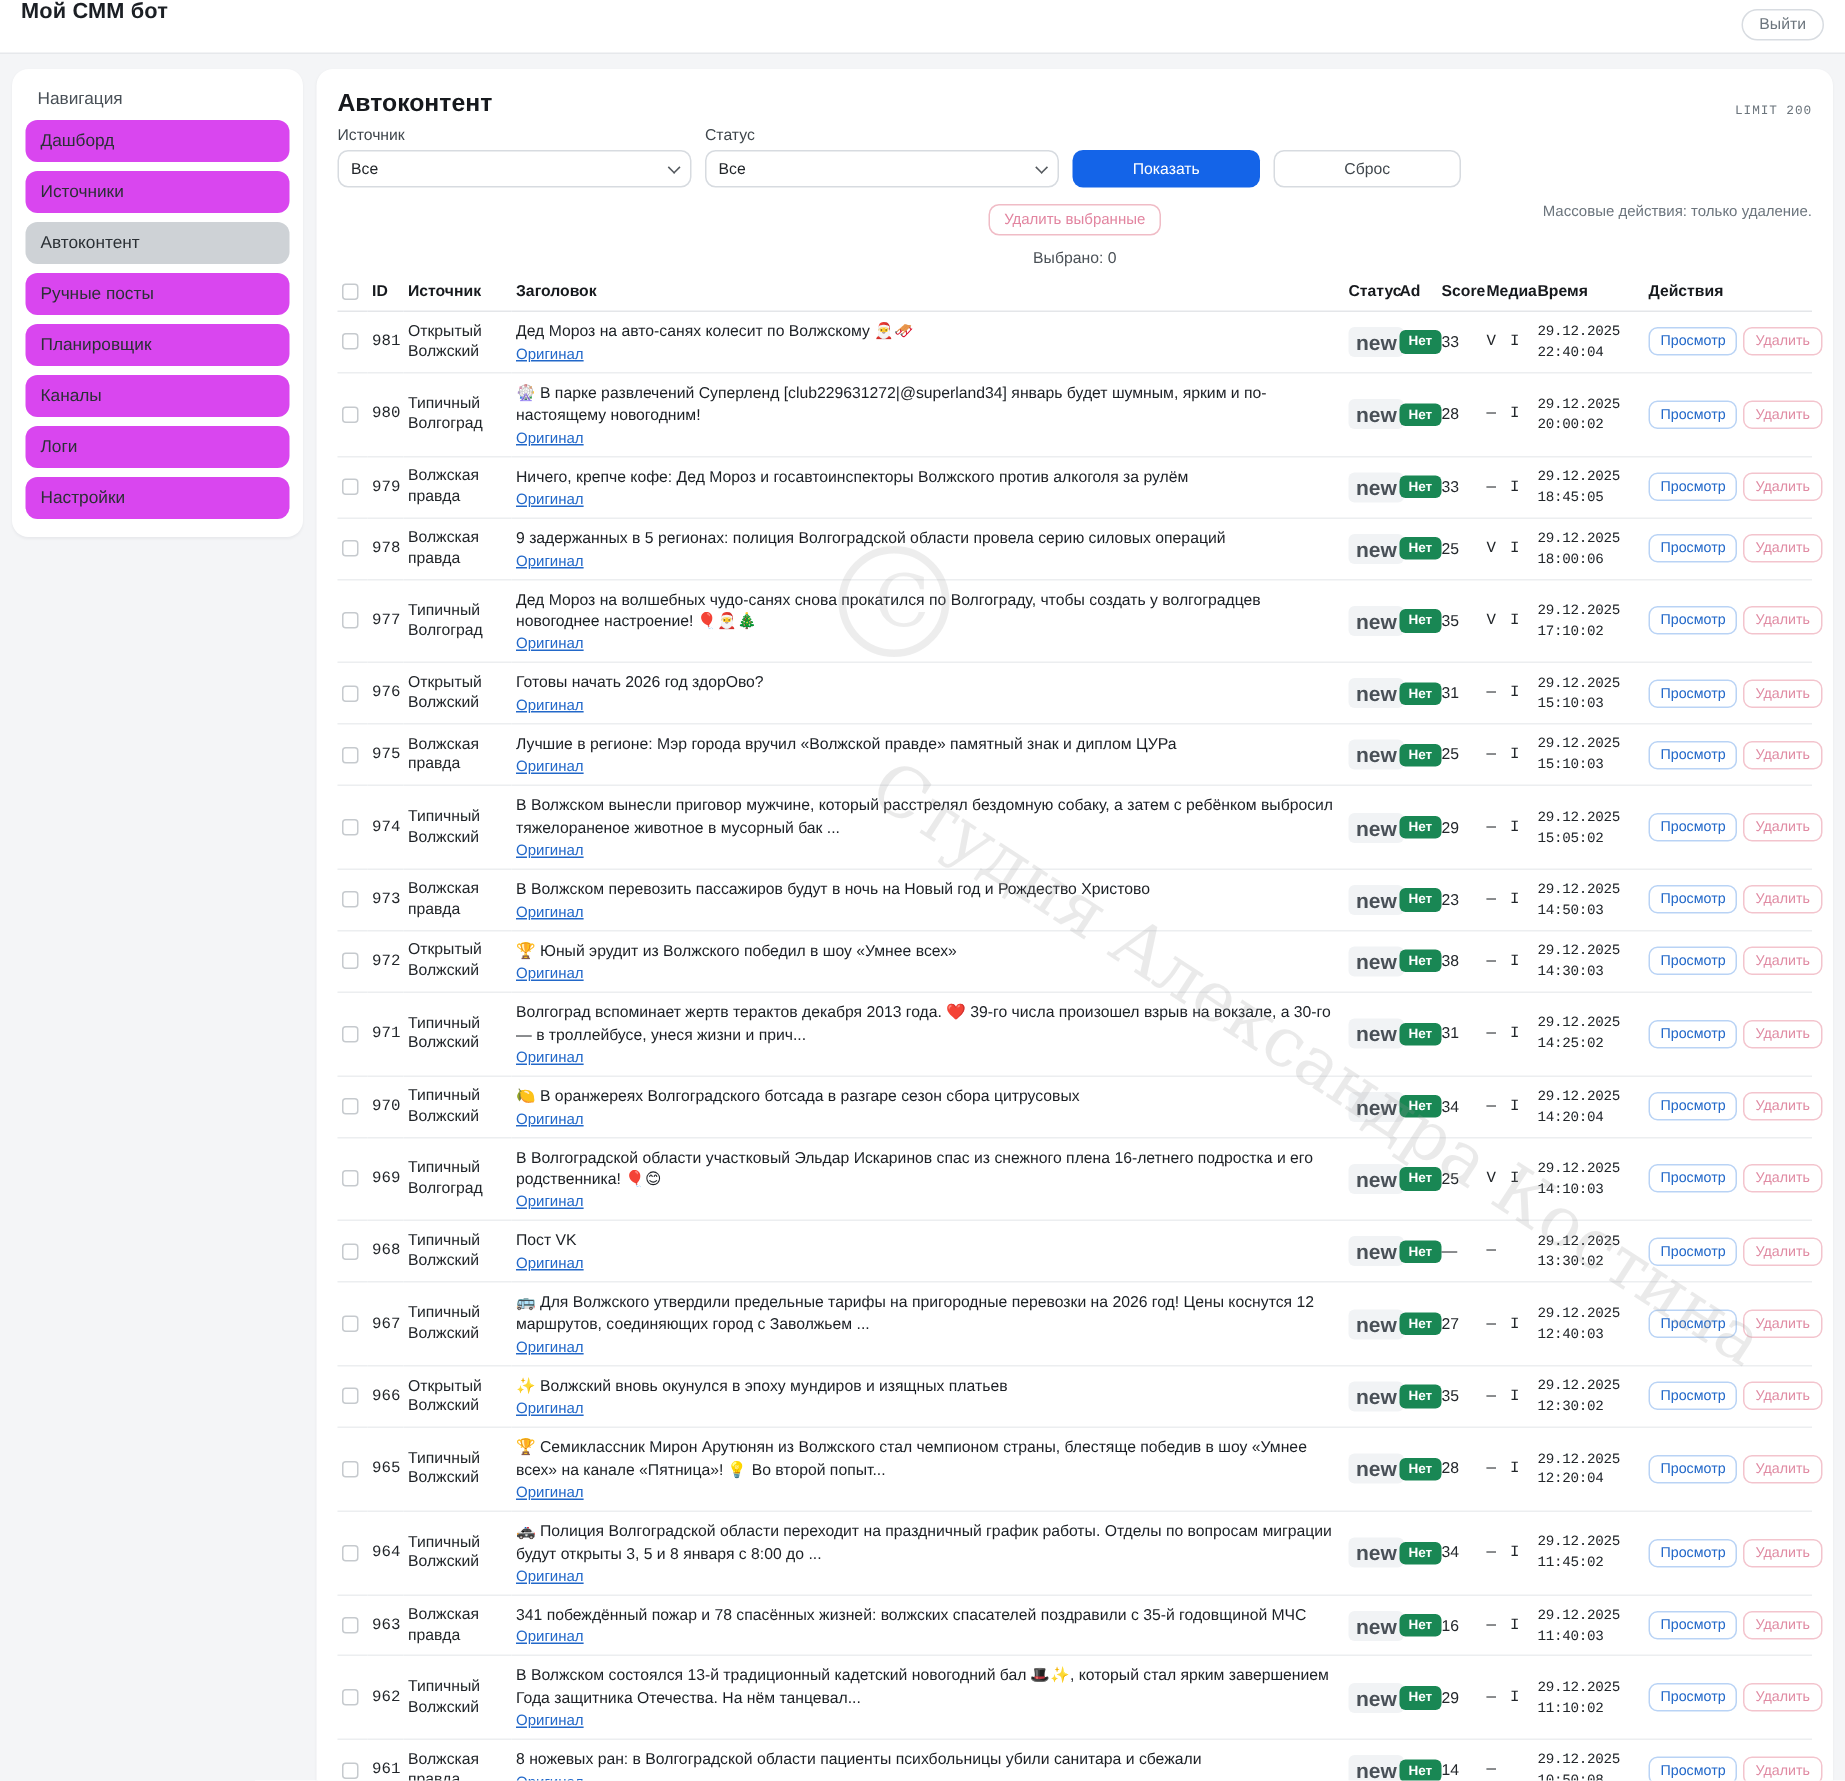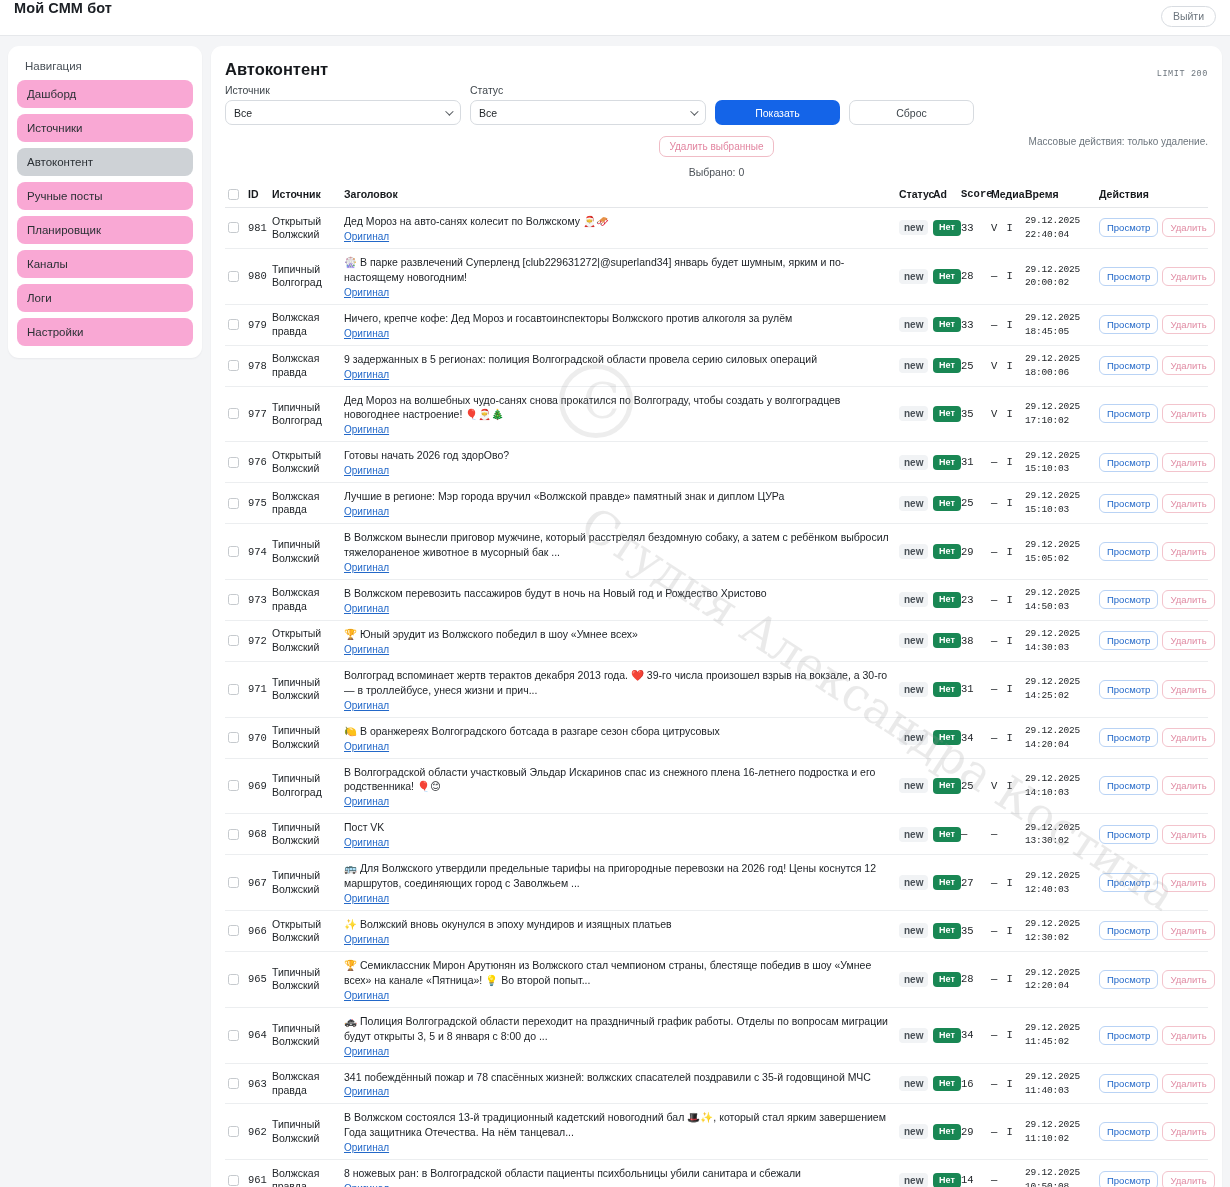--- a/index.html
+++ b/index.html
@@ -62,21 +62,21 @@
     box-shadow: 0 1px 2px rgba(16,24,40,.05);
   }
   .nav-title {
     font-size: 11.5px;
     color: #495057;
     padding: 4px 8px 8px 8px;
   }
   .nav-item {
     font-size: 11.5px;
     color: #2b3035;
-    background: #f9a8d4;
+    background: #d946ef;
     border-radius: 8px;
     padding: 8px 10px;
     margin-bottom: 6px;
     cursor: pointer;
     white-space: nowrap;
   }
   .nav-item.active { background: #ced2d6; }
   .nav-item:last-child { margin-bottom: 0; }
 
   
@@ -224,21 +224,21 @@
     border-bottom: 1px solid #e4e6e9;
     vertical-align: bottom;
     white-space: nowrap;
   }
   .c-chk   { width: 20px; }
   .c-id    { width: 24px; }
   .c-src   { width: 72px; }
   .c-title { width: auto; margin-top: 42px; }
   .c-st    { width: 34px; }
   .c-ad    { width: 28px; }
-  .c-score { width: 30px; font-family: Liberation Mono, monospace; }
+  .c-score { width: 30px; }
   .c-media { width: 34px; }
   .c-time  { width: 74px; }
   .c-act   { width: 112px; }
 
   th.c-act { text-align: right; padding-right: 4px; }
 
   table.grid tbody td {
     border-bottom: 1px solid #eceef0;
     padding: 6px 3px;
     vertical-align: middle;
@@ -269,21 +269,21 @@
     color: #2268c9;
     text-decoration: underline;
     cursor: pointer;
   }
   .status-chip {
     display: inline-block;
     background: #f1f3f5;
     color: #495057;
     border-radius: 4px;
     padding: 2px 5px;
-    font-size: 10px;
+    font-size: 14px;
     font-weight: bold;
   }
   .ad-badge {
     display: inline-block;
     background: #198754;
     color: #fff;
     border-radius: 4px;
     padding: 2px 6px;
     font-size: 9px;
     font-weight: bold;

